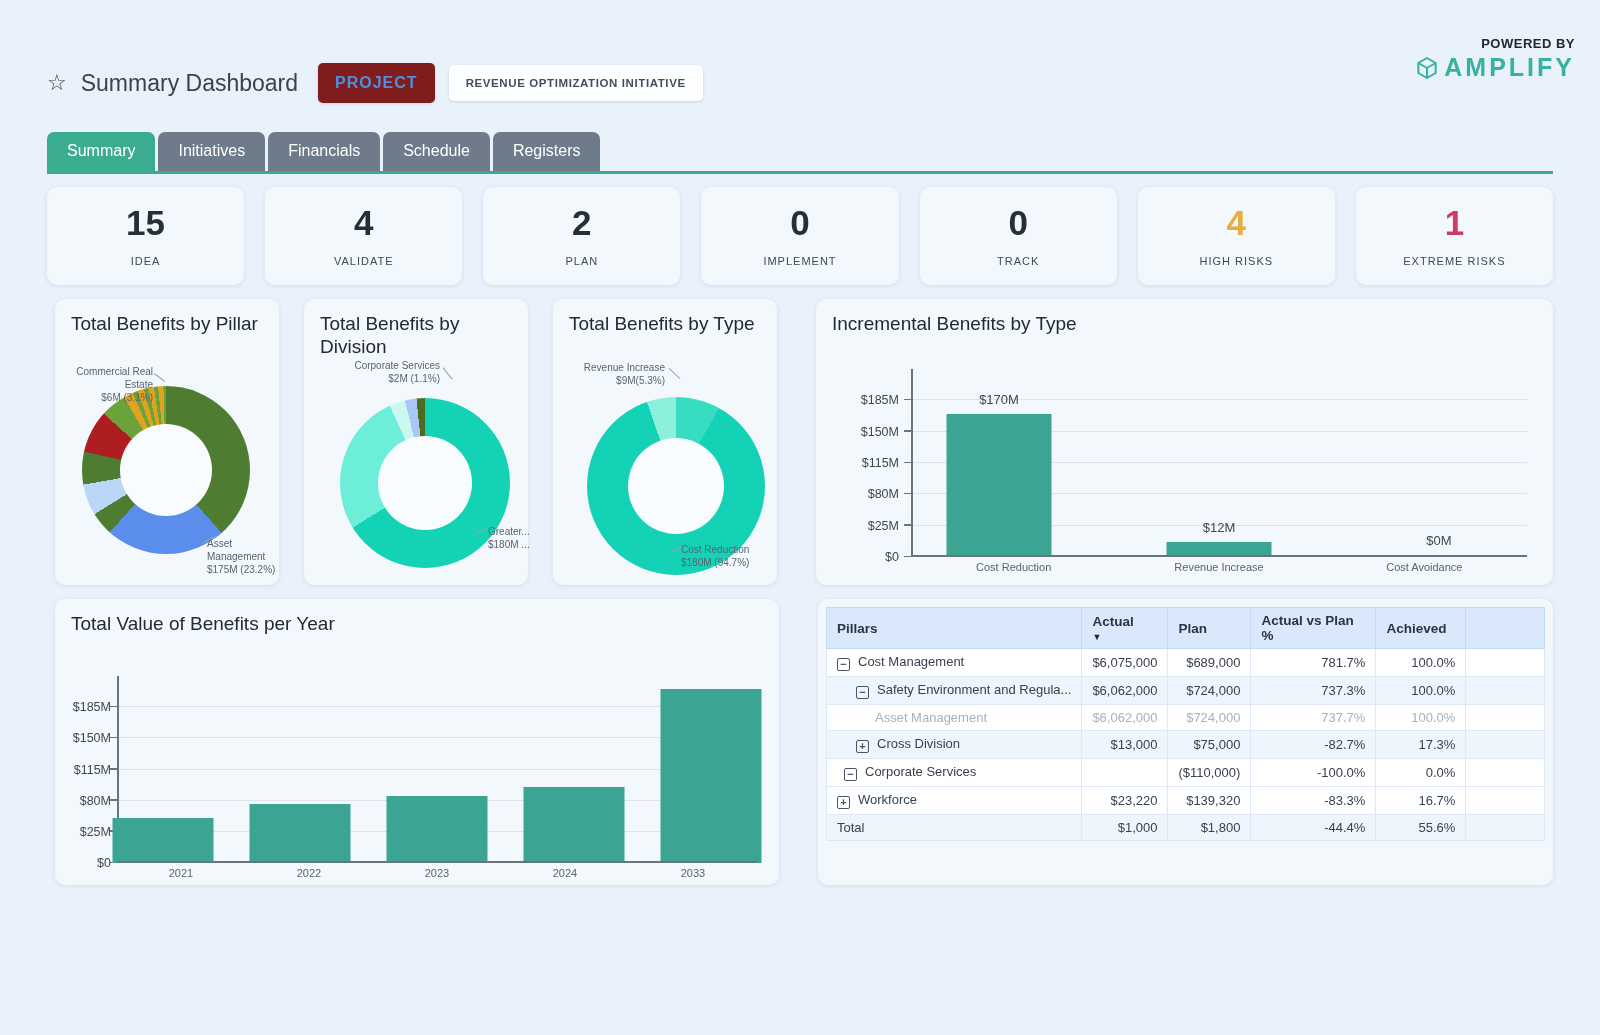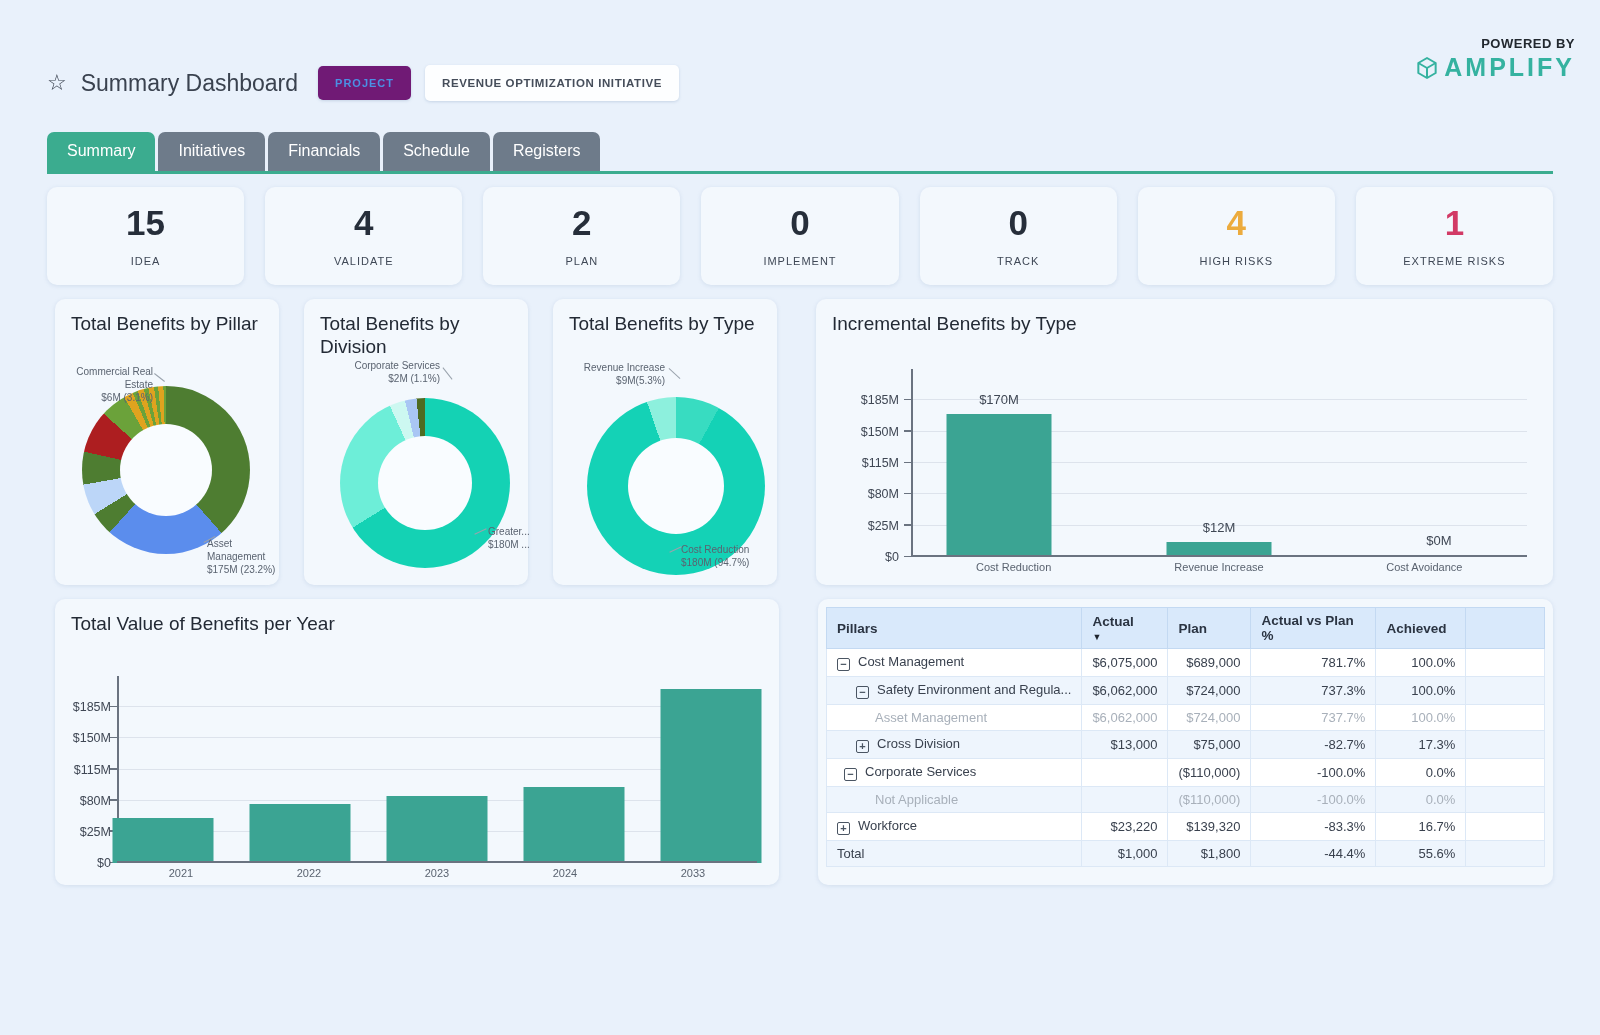--- a/index.html
+++ b/index.html
@@ -11,21 +11,21 @@
     overflow:hidden;
     position:relative;
   }
   .content { position:absolute; left:47px; top:0; width:1506px; }
 
   
   .header-bar { display:flex; align-items:center; gap:14px; margin-top:62px; height:42px; }
   .star { font-size:22px; color:#3a424f; cursor:pointer; }
   .page-title { font-size:23px; color:#3a424f; margin-right:6px; }
   .badge { border-radius:5px; box-shadow:0 1px 3px rgba(108,140,180,0.28); font-weight:bold; }
-  .badge-project { background:#701a75; color:#4b90e4; font-size:11px; letter-spacing:1px; padding:11px 17px; }
+  .badge-project { background:#7f1d1d; color:#4b90e4; font-size:16px; letter-spacing:1px; padding:11px 17px; }
   .badge-initiative { background:#fdfeff; color:#454d5a; font-size:11.5px; letter-spacing:.6px; padding:12px 17px; }
 
   .logo-block { position:absolute; right:25px; top:36px; text-align:right; }
   .powered-by { font-size:13px; font-weight:800; color:#22282f; letter-spacing:.5px; }
   .brand-row { display:flex; align-items:center; gap:5px; margin-top:2px; justify-content:flex-end; }
   .brand-row svg { width:24px; height:24px; }
   .brand-name { font-size:25px; font-weight:800; letter-spacing:3px; }
 
   
   .tab-bar { display:flex; gap:3px; margin-top:28px; border-bottom:3px solid #3bac8f; }
@@ -364,28 +364,20 @@
               <td class="num"></td>
             </tr>
             <tr>
               <td class="c0" style="padding-left: 17px;"><span class="expander">−</span><span>Corporate Services</span></td>
               <td class="num"></td>
               <td class="num">($110,000)</td>
               <td class="num">-100.0%</td>
               <td class="num">0.0%</td>
               <td class="num"></td>
             </tr>
-            <tr class="striped muted ">
-              <td class="c0" style="padding-left: 48px;"><span>Not Applicable</span></td>
-              <td class="num"></td>
-              <td class="num">($110,000)</td>
-              <td class="num">-100.0%</td>
-              <td class="num">0.0%</td>
-              <td class="num"></td>
-            </tr>
             <tr>
               <td class="c0" style="padding-left: 10px;"><span class="expander">+</span><span>Workforce</span></td>
               <td class="num">$23,220</td>
               <td class="num">$139,320</td>
               <td class="num">-83.3%</td>
               <td class="num">16.7%</td>
               <td class="num"></td>
             </tr>
             <tr class="striped total">
               <td class="c0" style="padding-left: 10px;"><span>Total</span></td>

